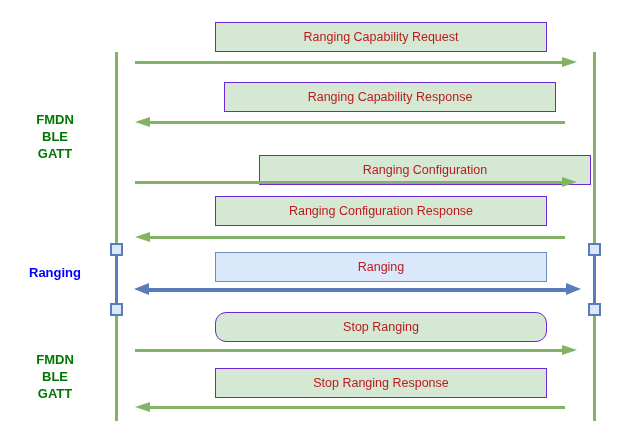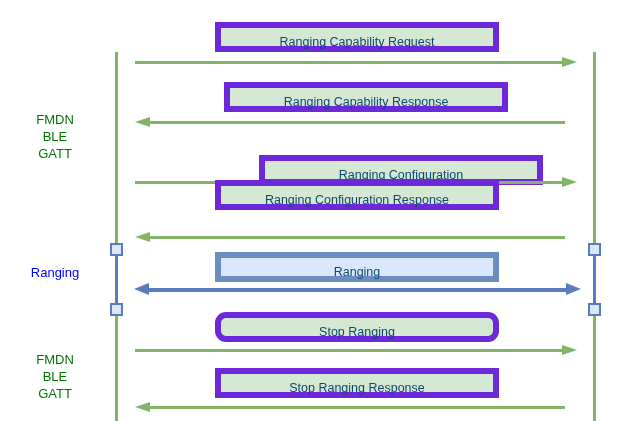--- a/index.html
+++ b/index.html
@@ -15,29 +15,29 @@
   .activation-square {
     position: absolute;
     width: 13px; height: 13px;
     box-sizing: border-box;
     border: 2px solid #5b7cba;
     background: #dae8fc;
   }
   .msg-box {
     position: absolute;
     left: 215px;
-    width: 284px;
+    width: 332px;
     height: 30px;
     box-sizing: border-box;
-    border: 6px solid #6d28d9;
+    border: 1px solid #6d28d9;
     background: #d5e8d4;
     text-align: center;
     line-height: 28px;
     font-size: 12.5px;
-    color: #0c4a6e;
+    color: #b91c1c;
   }
   .msg-box.blue { border-color: #6c8ebf; background: #dae8fc; }
   .arrow-line { position: absolute; height: 3px; background: #82b366; }
   .arrow-line.blue { height: 4px; background: #5b7cba; }
   .arrow-head { position: absolute; width: 0; height: 0; }
   .arrow-head.right {
     border-top: 5px solid transparent;
     border-bottom: 5px solid transparent;
     border-left: 15px solid #82b366;
   }
@@ -46,21 +46,21 @@
     border-bottom: 5px solid transparent;
     border-right: 15px solid #82b366;
   }
   .arrow-head.blue.right { border-left-color: #5b7cba; border-top-width: 6px; border-bottom-width: 6px; }
   .arrow-head.blue.left  { border-right-color: #5b7cba; border-top-width: 6px; border-bottom-width: 6px; }
   .side-label {
     position: absolute;
     left: 8px;
     width: 94px;
     text-align: center;
-    font-weight: normal;
+    font-weight: bold;
     font-size: 13px;
     line-height: 17px;
     white-space: pre-line;
   }
 </style>
 </head>
 <body>
 
 <div class="stage">
   <div id="lifelines">
@@ -87,21 +87,21 @@
   <div id="messages">
       <div class="msg-box" style="top: 22px;">Ranging Capability Request</div>
       <div class="arrow-line" style="left: 135px; top: 61px; width: 427px;"></div>
       <div class="arrow-head right" style="left: 562px; top: 57px;"></div>
       <div class="msg-box" style="top: 82px; margin-left: 9px;">Ranging Capability Response</div>
       <div class="arrow-line" style="left: 150px; top: 121px; width: 415px;"></div>
       <div class="arrow-head left" style="left: 135px; top: 117px;"></div>
       <div class="msg-box" style="top: 155px; margin-left: 44px;">Ranging Configuration</div>
       <div class="arrow-line" style="left: 135px; top: 181px; width: 427px;"></div>
       <div class="arrow-head right" style="left: 562px; top: 177px;"></div>
-      <div class="msg-box" style="top: 180px;">Ranging Configuration Response</div>
+      <div class="msg-box" style="top: 196px;">Ranging Configuration Response</div>
       <div class="arrow-line" style="left: 150px; top: 236px; width: 415px;"></div>
       <div class="arrow-head left" style="left: 135px; top: 232px;"></div>
       <div class="msg-box blue" style="top: 252px;">Ranging</div>
       <div class="arrow-line blue" style="left: 149px; top: 288px; width: 417px;"></div>
       <div class="arrow-head blue left" style="left: 134px; top: 283px;"></div>
       <div class="arrow-head blue right" style="left: 566px; top: 283px;"></div>
       <div class="msg-box" style="top: 312px; border-radius: 11px;">Stop Ranging</div>
       <div class="arrow-line" style="left: 135px; top: 349px; width: 427px;"></div>
       <div class="arrow-head right" style="left: 562px; top: 345px;"></div>
       <div class="msg-box" style="top: 368px;">Stop Ranging Response</div>

